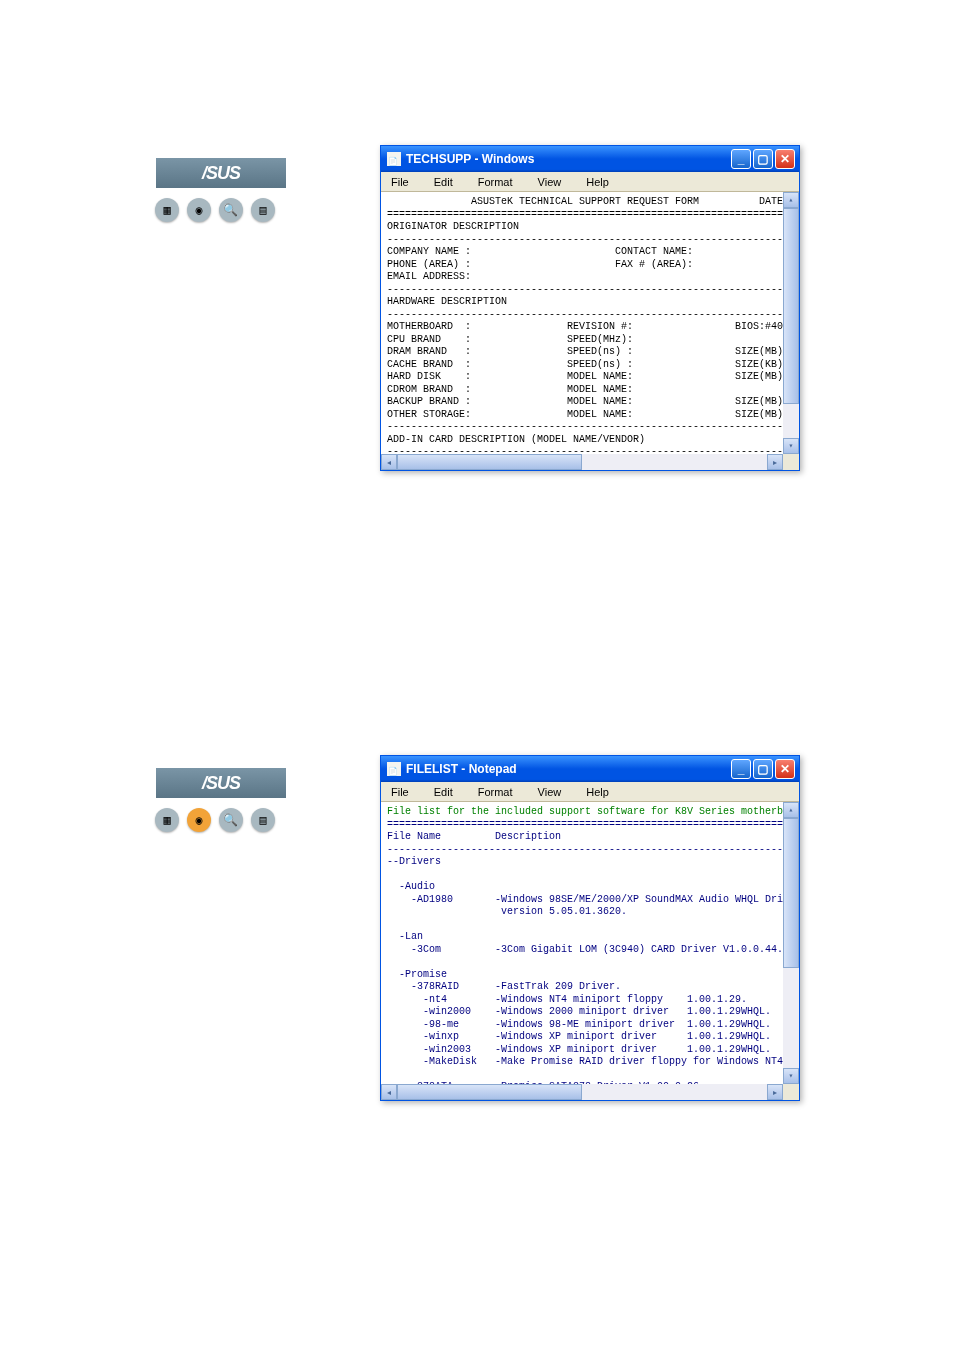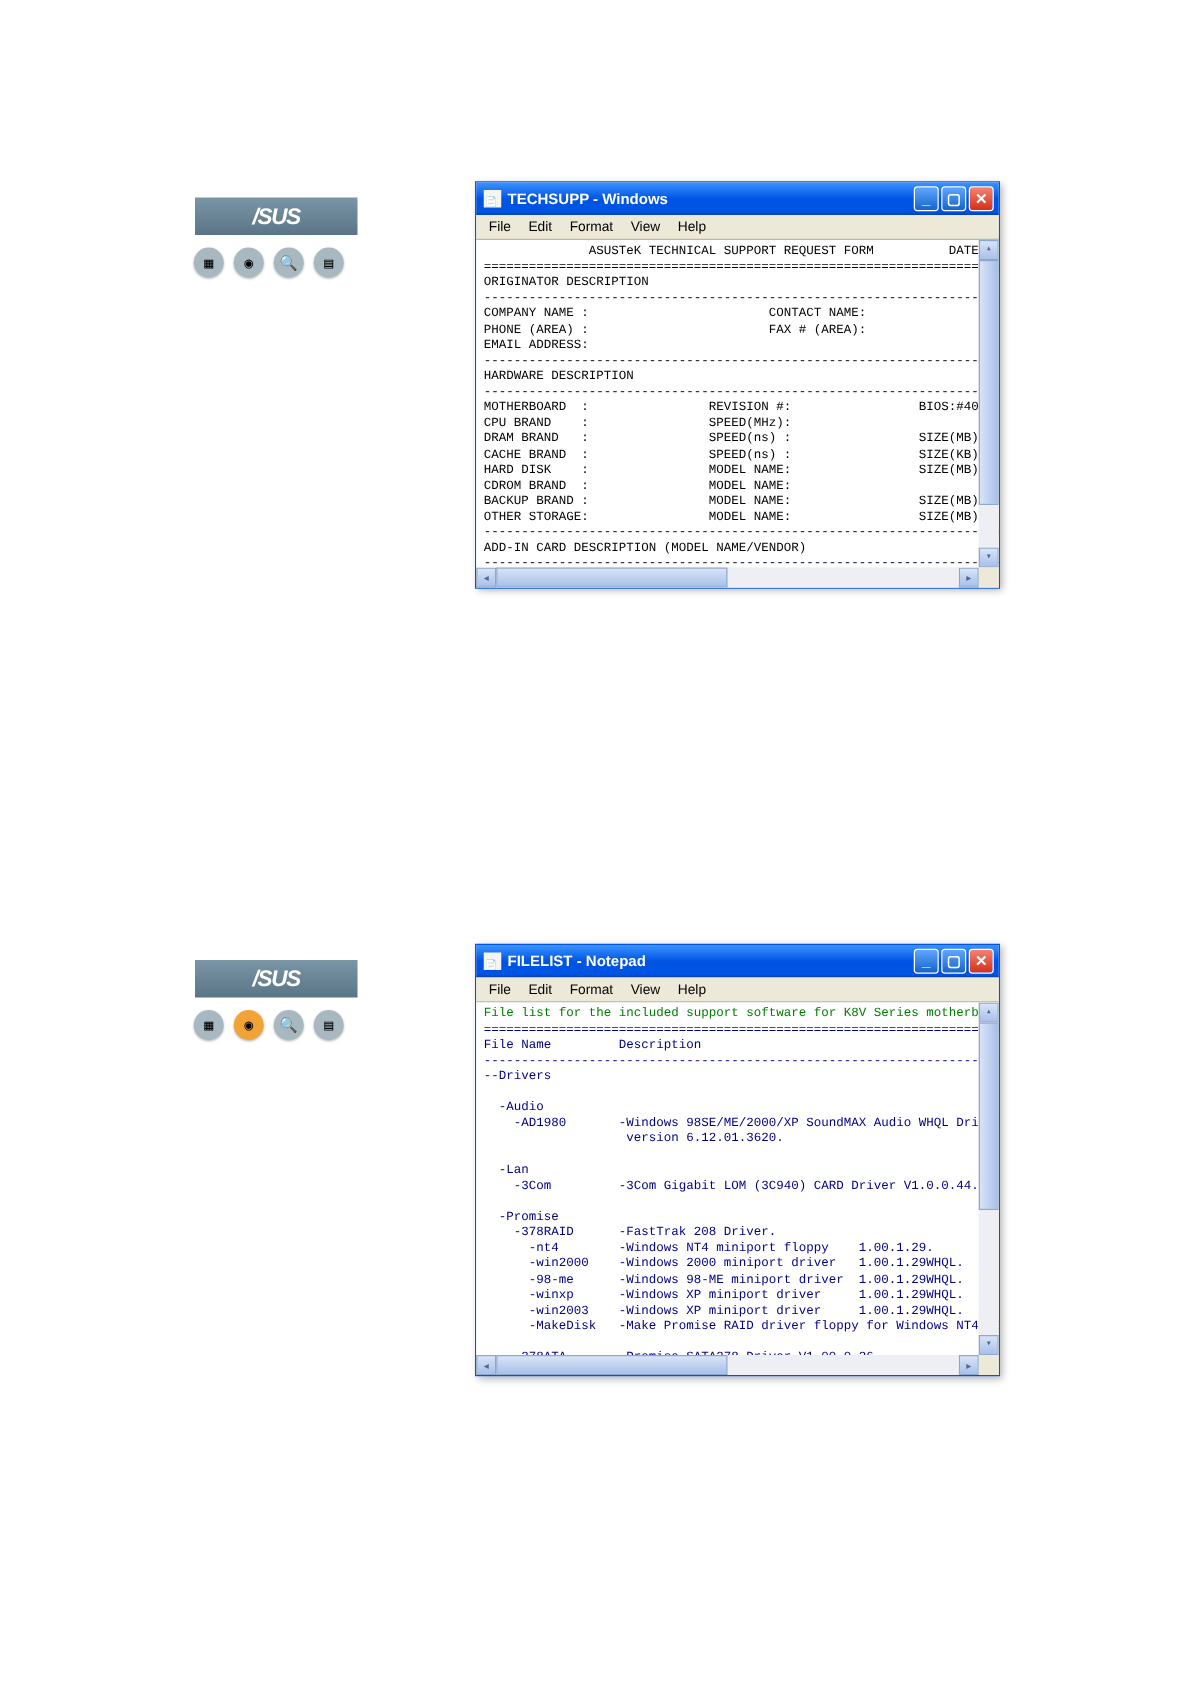--- a/index.html
+++ b/index.html
@@ -113,21 +113,21 @@
       background: linear-gradient(to bottom, #5fa6ff, #1665cc);
     }
     .win-btn.close {
       background: linear-gradient(to bottom, #f88070, #d43018);
     }
     .menubar {
       height: 20px;
       background: #ece9d8;
       display: flex;
       align-items: center;
-      gap: 2px;
+      gap: 13px;
       padding: 0 4px;
       border-bottom: 1px solid #c0b89a;
       font-size: 11px;
       color: #000;
     }
     .menubar span {
       padding: 2px 6px;
     }
     .content {
       position: relative;
@@ -312,27 +312,27 @@
     </div>
     <div class="content content2">
       <pre id="filelist-pre"><span class="green">File list for the included support software for K8V Series motherboard</span>
 <span class="blue">========================================================================</span>
 <span class="blue">File Name         Description</span>
 <span class="blue">------------------------------------------------------------------------</span>
 <span class="blue">--Drivers</span>
 
 <span class="blue">  -Audio          </span>
 <span class="blue">    -AD1980       -Windows 98SE/ME/2000/XP SoundMAX Audio WHQL Driver</span>
-<span class="blue">                   version 6.12.01.3620.</span>
+<span class="blue">                   version 5.05.01.3620.</span>
 
 <span class="blue">  -Lan            </span>
 <span class="blue">    -3Com         -3Com Gigabit LOM (3C940) CARD Driver V1.0.0.44.</span>
 
 <span class="blue">  -Promise        </span>
-<span class="blue">    -378RAID      -FastTrak 208 Driver.</span>
+<span class="blue">    -378RAID      -FastTrak 209 Driver.</span>
 <span class="blue">      -nt4        -Windows NT4 miniport floppy    1.00.1.29.</span>
 <span class="blue">      -win2000    -Windows 2000 miniport driver   1.00.1.29WHQL.</span>
 <span class="blue">      -98-me      -Windows 98-ME miniport driver  1.00.1.29WHQL.</span>
 <span class="blue">      -winxp      -Windows XP miniport driver     1.00.1.29WHQL.</span>
 <span class="blue">      -win2003    -Windows XP miniport driver     1.00.1.29WHQL.</span>
 <span class="blue">      -MakeDisk   -Make Promise RAID driver floppy for Windows NT4/2000/X</span>
 
 <span class="blue">    -378ATA       -Promise SATA378 Driver V1.00.0.26.</span>
 
 

